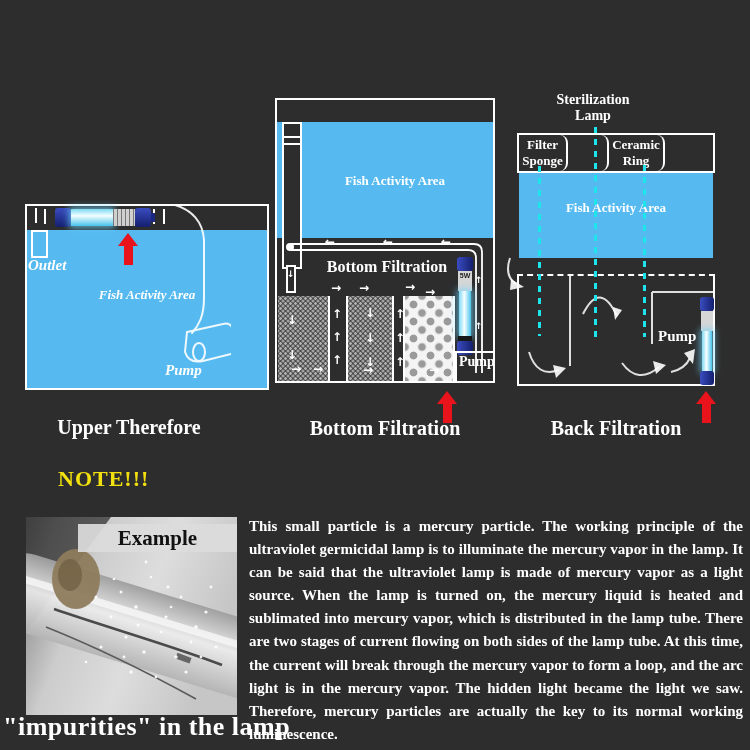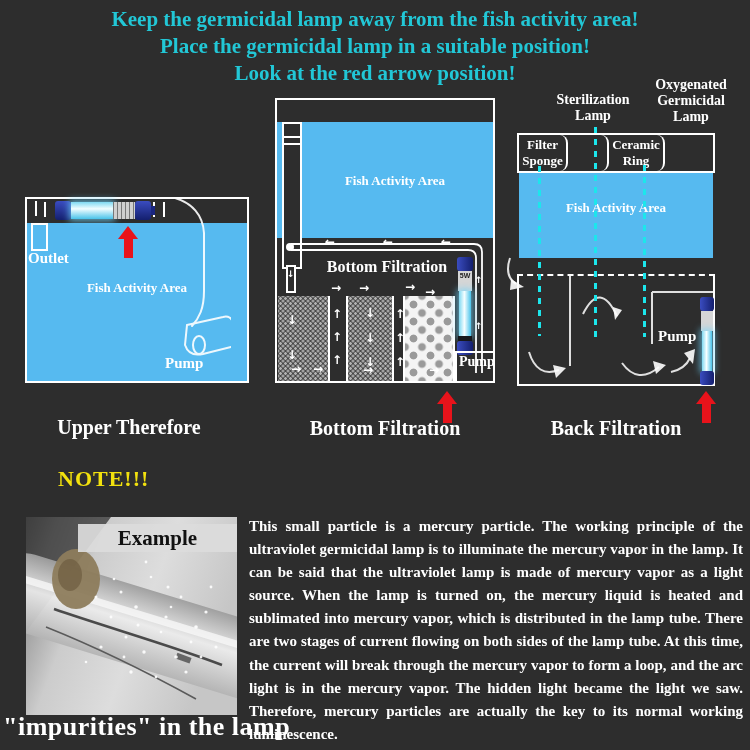--- a/index.html
+++ b/index.html
@@ -47,27 +47,22 @@
   .note-title{color:#f2e10e;font-weight:bold;font-size:22px;letter-spacing:1px;}
   .para{color:#fff;font-weight:bold;font-size:15px;line-height:23.1px;text-align:justify;}
   .banner{background:rgba(219,219,219,.93);display:flex;align-items:center;justify-content:center;color:#111;font-weight:bold;font-size:21px;}
   .bottom-cap{color:#fff;font-weight:bold;font-size:26px;letter-spacing:.5px;}
 </style>
 </head>
 <body>
 
 <div id="canvas">
 
-  <div class="abs hdr" style="top:6px;">
-    <div>Keep the germicidal lamp away from the fish activity area!</div>
-    <div>Place the germicidal lamp in a suitable position!</div>
-    <div>Look at the red arrow position!</div>
-  </div>
-
-  <div class="abs tank" style="left:25px;top:197px;width:224px;height:186px;">
+
+  <div class="abs tank" style="left:25px;top:204px;width:244px;height:186px;font-style:italic;">
     <div class="abs water" style="left:0;right:0;top:24px;bottom:0;"></div>
 
     <div class="abs tick" style="left:8px;top:2px;"></div>
     <div class="abs tick" style="left:17px;top:3px;"></div>
     <div class="abs tick" style="left:126px;top:3px;"></div>
     <div class="abs tick" style="left:136px;top:3px;"></div>
 
     <div class="abs lamp-h" style="left:28px;top:2px;width:100px;">
       <div class="cap"></div>
       <div class="tube"></div>
@@ -155,21 +150,20 @@
     <div class="abs" style="left:178px;top:251px;width:36px;height:28px;border-left:2px solid #fff;border-top:2px solid #fff;"></div>
     <div class="abs wlab" style="left:182px;top:254px;font-size:14px;">Pump</div>
   </div>
   <div class="abs cap-label" style="left:275px;width:220px;top:417px;">Bottom Filtration</div>
   <div class="abs red-arrow" style="left:437px;top:391px;">
     <div class="ra-head"></div>
       <div class="ra-stem"></div>
   </div>
 
   <div class="abs wlab" style="left:538px;top:92px;width:110px;text-align:center;font-size:14px;line-height:16px;">Sterilization Lamp</div>
-  <div class="abs wlab" style="left:646px;top:77px;width:90px;text-align:center;font-size:14px;line-height:16px;">Oxygenated Germicidal Lamp</div>
 
   <div class="abs tray" style="left:517px;top:133px;width:198px;height:40px;">
     <div class="cell" style="width:47px;">Filter Sponge</div>
     <div class="cell" style="width:39px;"></div>
     <div class="cell" style="width:54px;">Ceramic Ring</div>
     <div class="cell" style="flex:1;"></div>
   </div>
   <div class="abs water" style="left:519px;top:173px;width:194px;height:85px;">
     <div class="abs fish" style="left:0;right:0;top:27px;">Fish Activity Area</div>
   </div>

